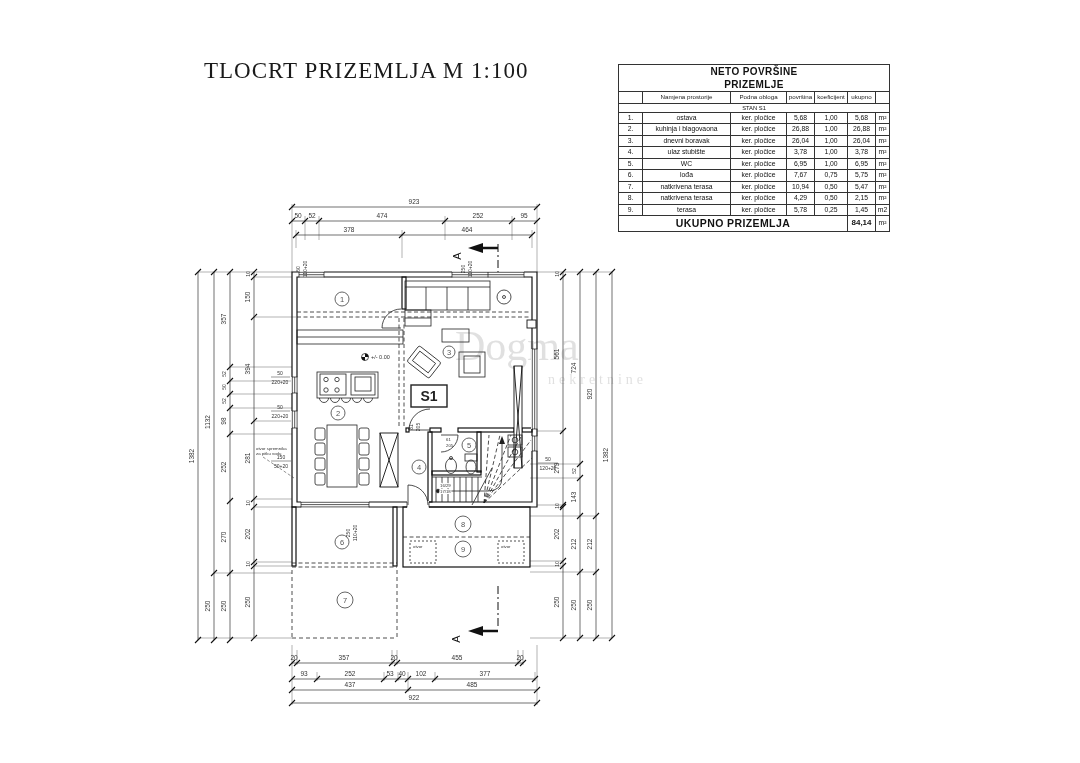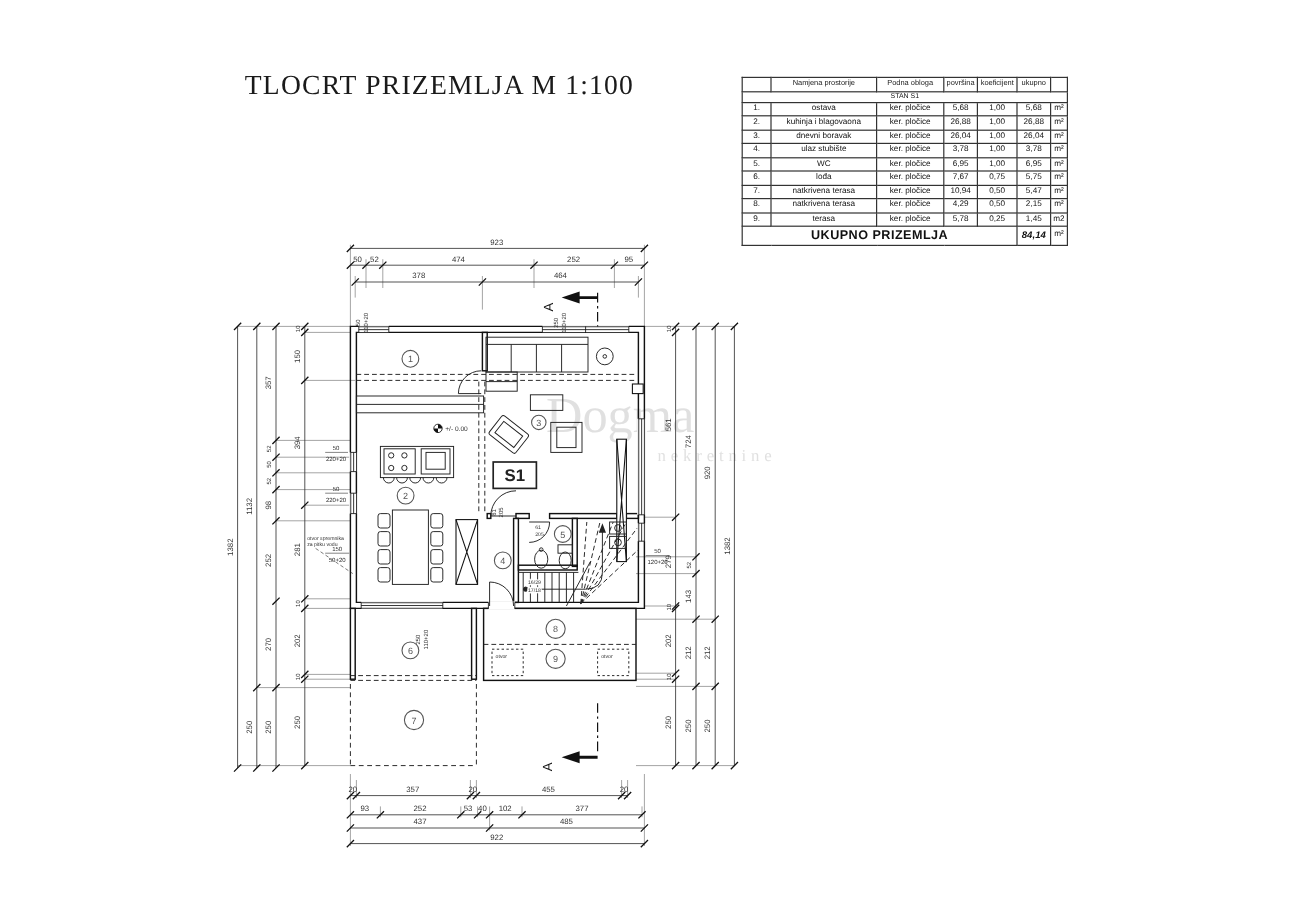--- a/index.html
+++ b/index.html
@@ -9,21 +9,21 @@
           font-family:"Liberation Serif",serif;font-weight:normal;
           font-size:23px;letter-spacing:1px;color:#1a1a1a;}
   table.area{position:absolute;left:618px;top:64px;width:271px;border-collapse:collapse;
           background:#fff;table-layout:fixed;}
   table.area td{border:1px solid #333;padding:0 1px;text-align:center;
           font-size:6.8px;line-height:10.5px;height:10.5px;overflow:hidden;white-space:nowrap;}
   table.area .ttl{font-weight:bold;font-size:10px;line-height:13px;letter-spacing:.4px;}
   table.area .hdr td{font-size:6.2px;color:#222;}
   table.area .grp td{font-size:5.8px;line-height:8px;height:8px;}
   table.area .tot-lab{font-weight:bold;font-size:10.5px;line-height:15px;height:15px;letter-spacing:.4px;}
-  table.area .tot-val{font-weight:bold;font-size:8px;font-style:italic;}
+  table.area .tot-val{font-weight:bold;font-size:8px;}
   .c0{width:24px}.c1{width:88px}.c2{width:56px}.c3{width:28px}.c4{width:33px}.c5{width:28px}.c6{width:14px}
   svg text{font-family:"Liberation Sans",sans-serif;fill:#333;}
   .dim{font-size:6.5px;text-anchor:middle;}
   .sm{font-size:5px;text-anchor:middle;}
   .tiny{font-size:4.3px;}
   .rm{font-size:7.5px;text-anchor:middle;fill:#555;}
   .sec{font-size:11px;text-anchor:middle;fill:#111;}
   .s1{font-size:14px;font-weight:bold;text-anchor:middle;fill:#222;}
   .wm{font-family:"Liberation Serif",serif;fill:#cdcdcd;opacity:.6;}
 </style>
@@ -38,20 +38,26 @@
     <colgroup>
         <col class="c0">
         <col class="c1">
         <col class="c2">
         <col class="c3">
         <col class="c4">
         <col class="c5">
         <col class="c6">
       </colgroup>
     <tbody>
+      <tr>
+        <td colspan="7">
+          <div class="ttl">NETO POVRŠINE</div>
+          <div class="ttl">PRIZEMLJE</div>
+        </td>
+      </tr>
       <tr class="hdr">
         <td></td>
         <td>Namjena prostorije</td>
         <td>Podna obloga</td>
         <td>površina</td>
         <td>koeficijent</td>
         <td>ukupno</td>
         <td></td>
       </tr>
       <tr class="grp">

